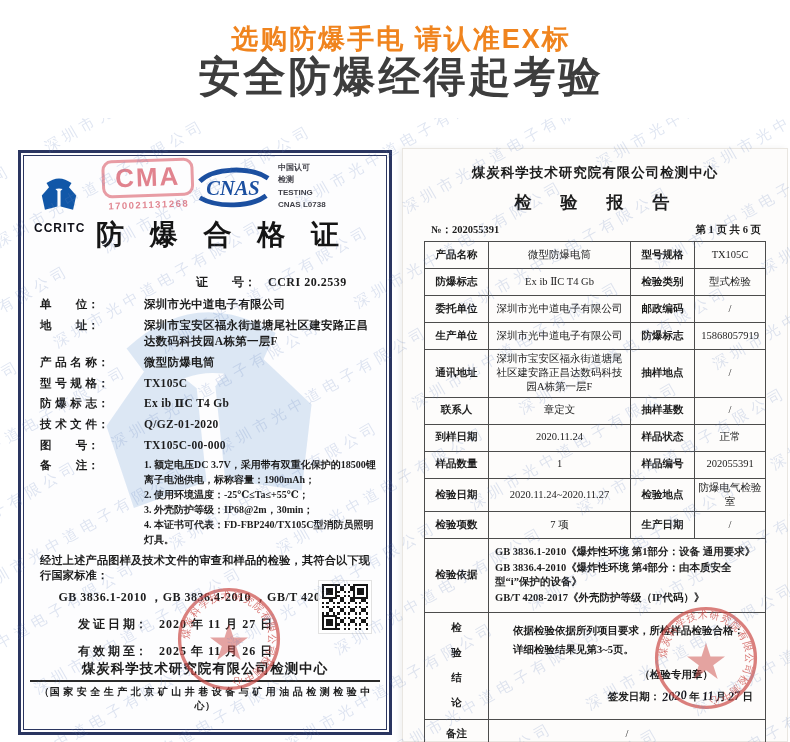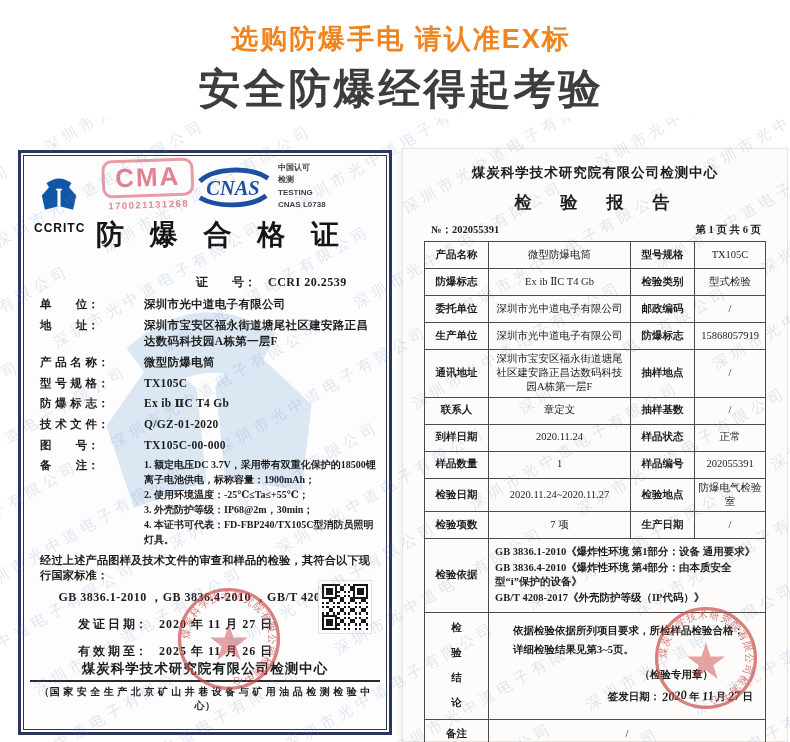--- a/index.html
+++ b/index.html
@@ -3,21 +3,21 @@
 <meta charset="utf-8">
 <style>
   * { margin:0; padding:0; box-sizing:border-box; }
   html,body { background:#ffffff; }
   body { font-family:"Liberation Serif","DejaVu Serif",serif; color:#1c1c1c; }
   .canvas { position:relative; width:790px; height:742px; background:#ffffff; overflow:hidden; }
 
   
   .hdr { position:absolute; top:0; left:12px; right:0; text-align:center; z-index:2; }
   .hdr-sub { margin-top:26px; font-family:"Liberation Sans","DejaVu Sans",sans-serif; font-weight:bold; font-size:27px; line-height:1; color:#F0841E; letter-spacing:2px; }
-  .hdr-title { margin-top:15px; font-family:"Liberation Sans","DejaVu Sans",sans-serif; font-weight:bold; font-size:42px; line-height:1; color:#3D3D3D; letter-spacing:3px; }
+  .hdr-title { margin-top:3px; font-family:"Liberation Sans","DejaVu Sans",sans-serif; font-weight:bold; font-size:42px; line-height:1; color:#3D3D3D; letter-spacing:3px; }
 
   
   .wm-layer { position:absolute; left:0; top:118px; width:790px; height:624px; overflow:hidden; pointer-events:none; z-index:40; }
   .wm-rot { position:absolute; left:-320px; top:-260px; width:1900px; transform:rotate(-30deg); }
   .wm-line { white-space:nowrap; font-family:"Liberation Sans","DejaVu Sans",sans-serif; font-size:15px; letter-spacing:5px; color:rgba(98,130,188,0.20); line-height:58px; }
 
   
   .certL { position:absolute; left:18px; top:150px; width:374px; height:585px; background:#FDFDFE; border:3px solid #2A3560; z-index:1; }
   .certL-in { position:absolute; inset:2px; border:1px solid #2A3560; overflow:hidden; }
   .lc-emblem { position:absolute; left:34px; top:118px; width:300px; height:264px; opacity:.15; transform:rotate(-6deg); z-index:0; }

